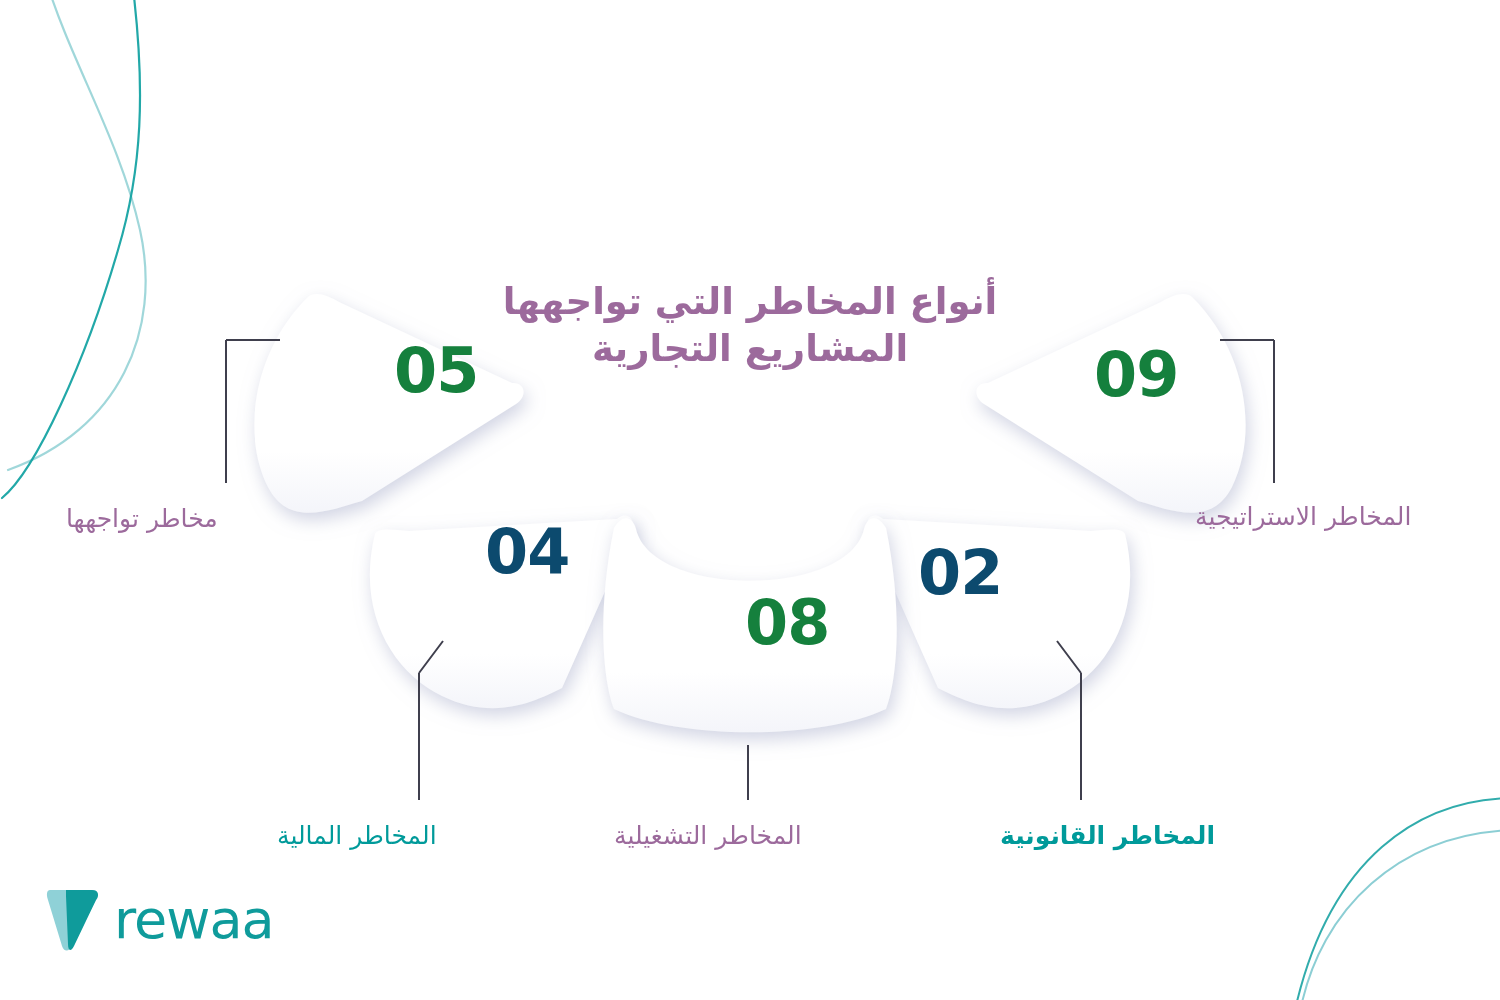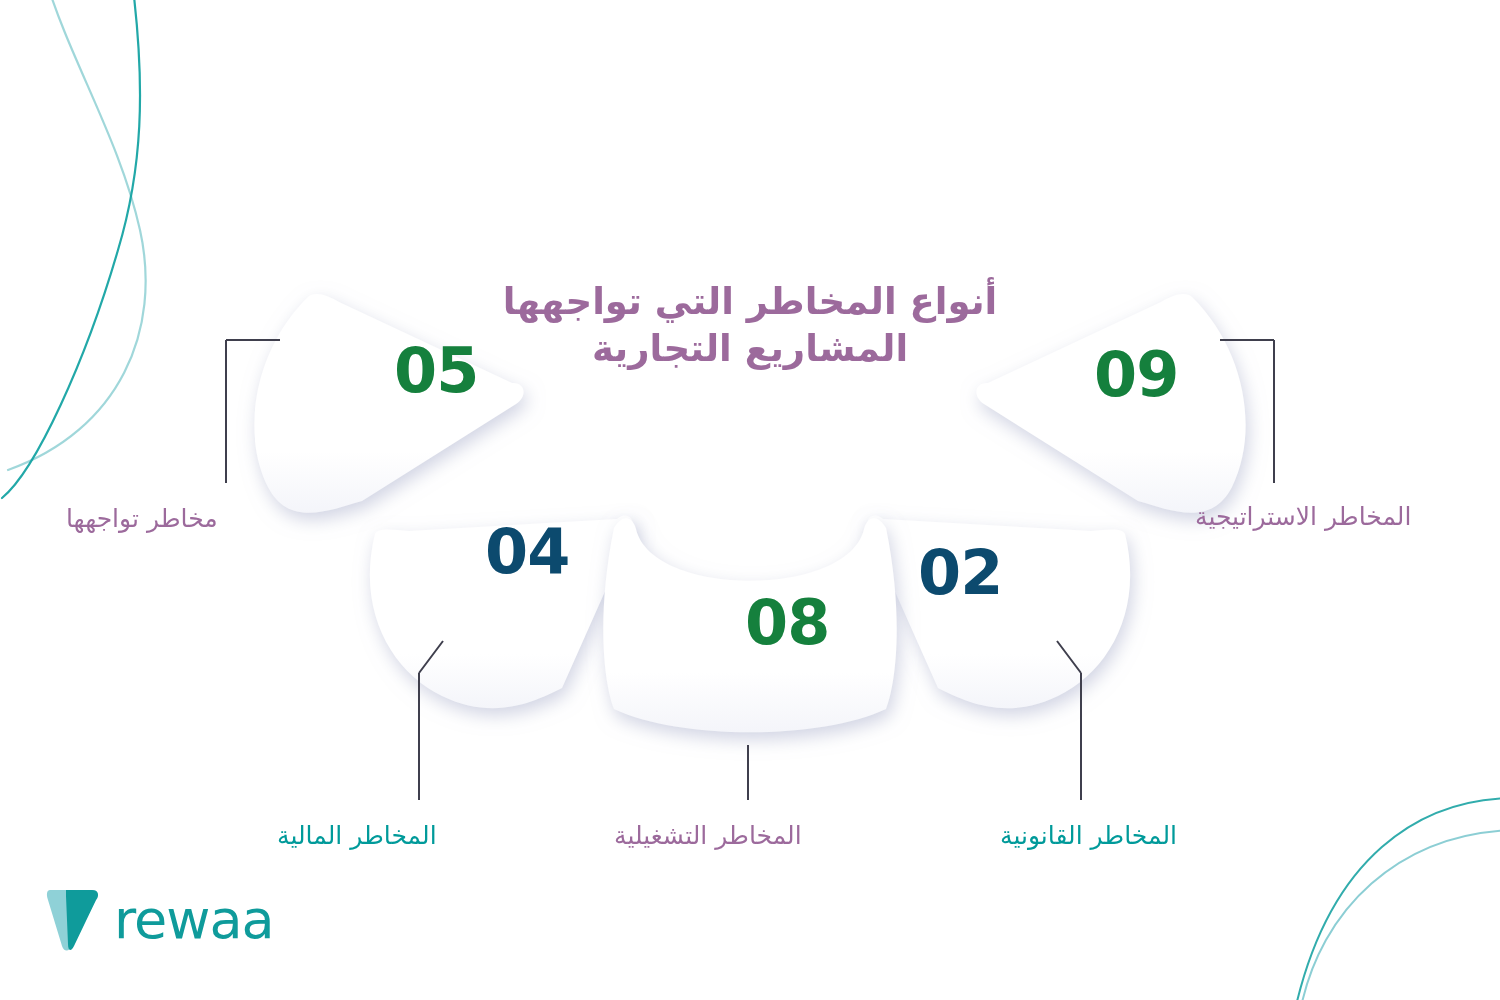--- a/index.html
+++ b/index.html
@@ -57,21 +57,21 @@
     font-size:25px;
     font-weight:400;
     white-space:nowrap;
     z-index:42;
     line-height:1;
   }
   .label.purple{color:#9c6a9c;}
   .label.teal{color:#009a9a;}
 
   #label-01{left:1180px;top:504px;margin-left:15px;}
-  #label-02{left:1000px;top:823px;}
+  #label-02{left:1000px;top:823px;font-weight:bold;}
   #label-03{left:614px;top:823px;}
   #label-04{left:277px;top:823px;text-align:right;}
   #label-05{left:66px;top:506px;}
 
   
   #logo{
     position:absolute;left:46px;top:884px;
     display:flex;align-items:center;z-index:45;
   }
   #logo-mark{position:relative;width:62px;height:72px;margin-right:6px;}

